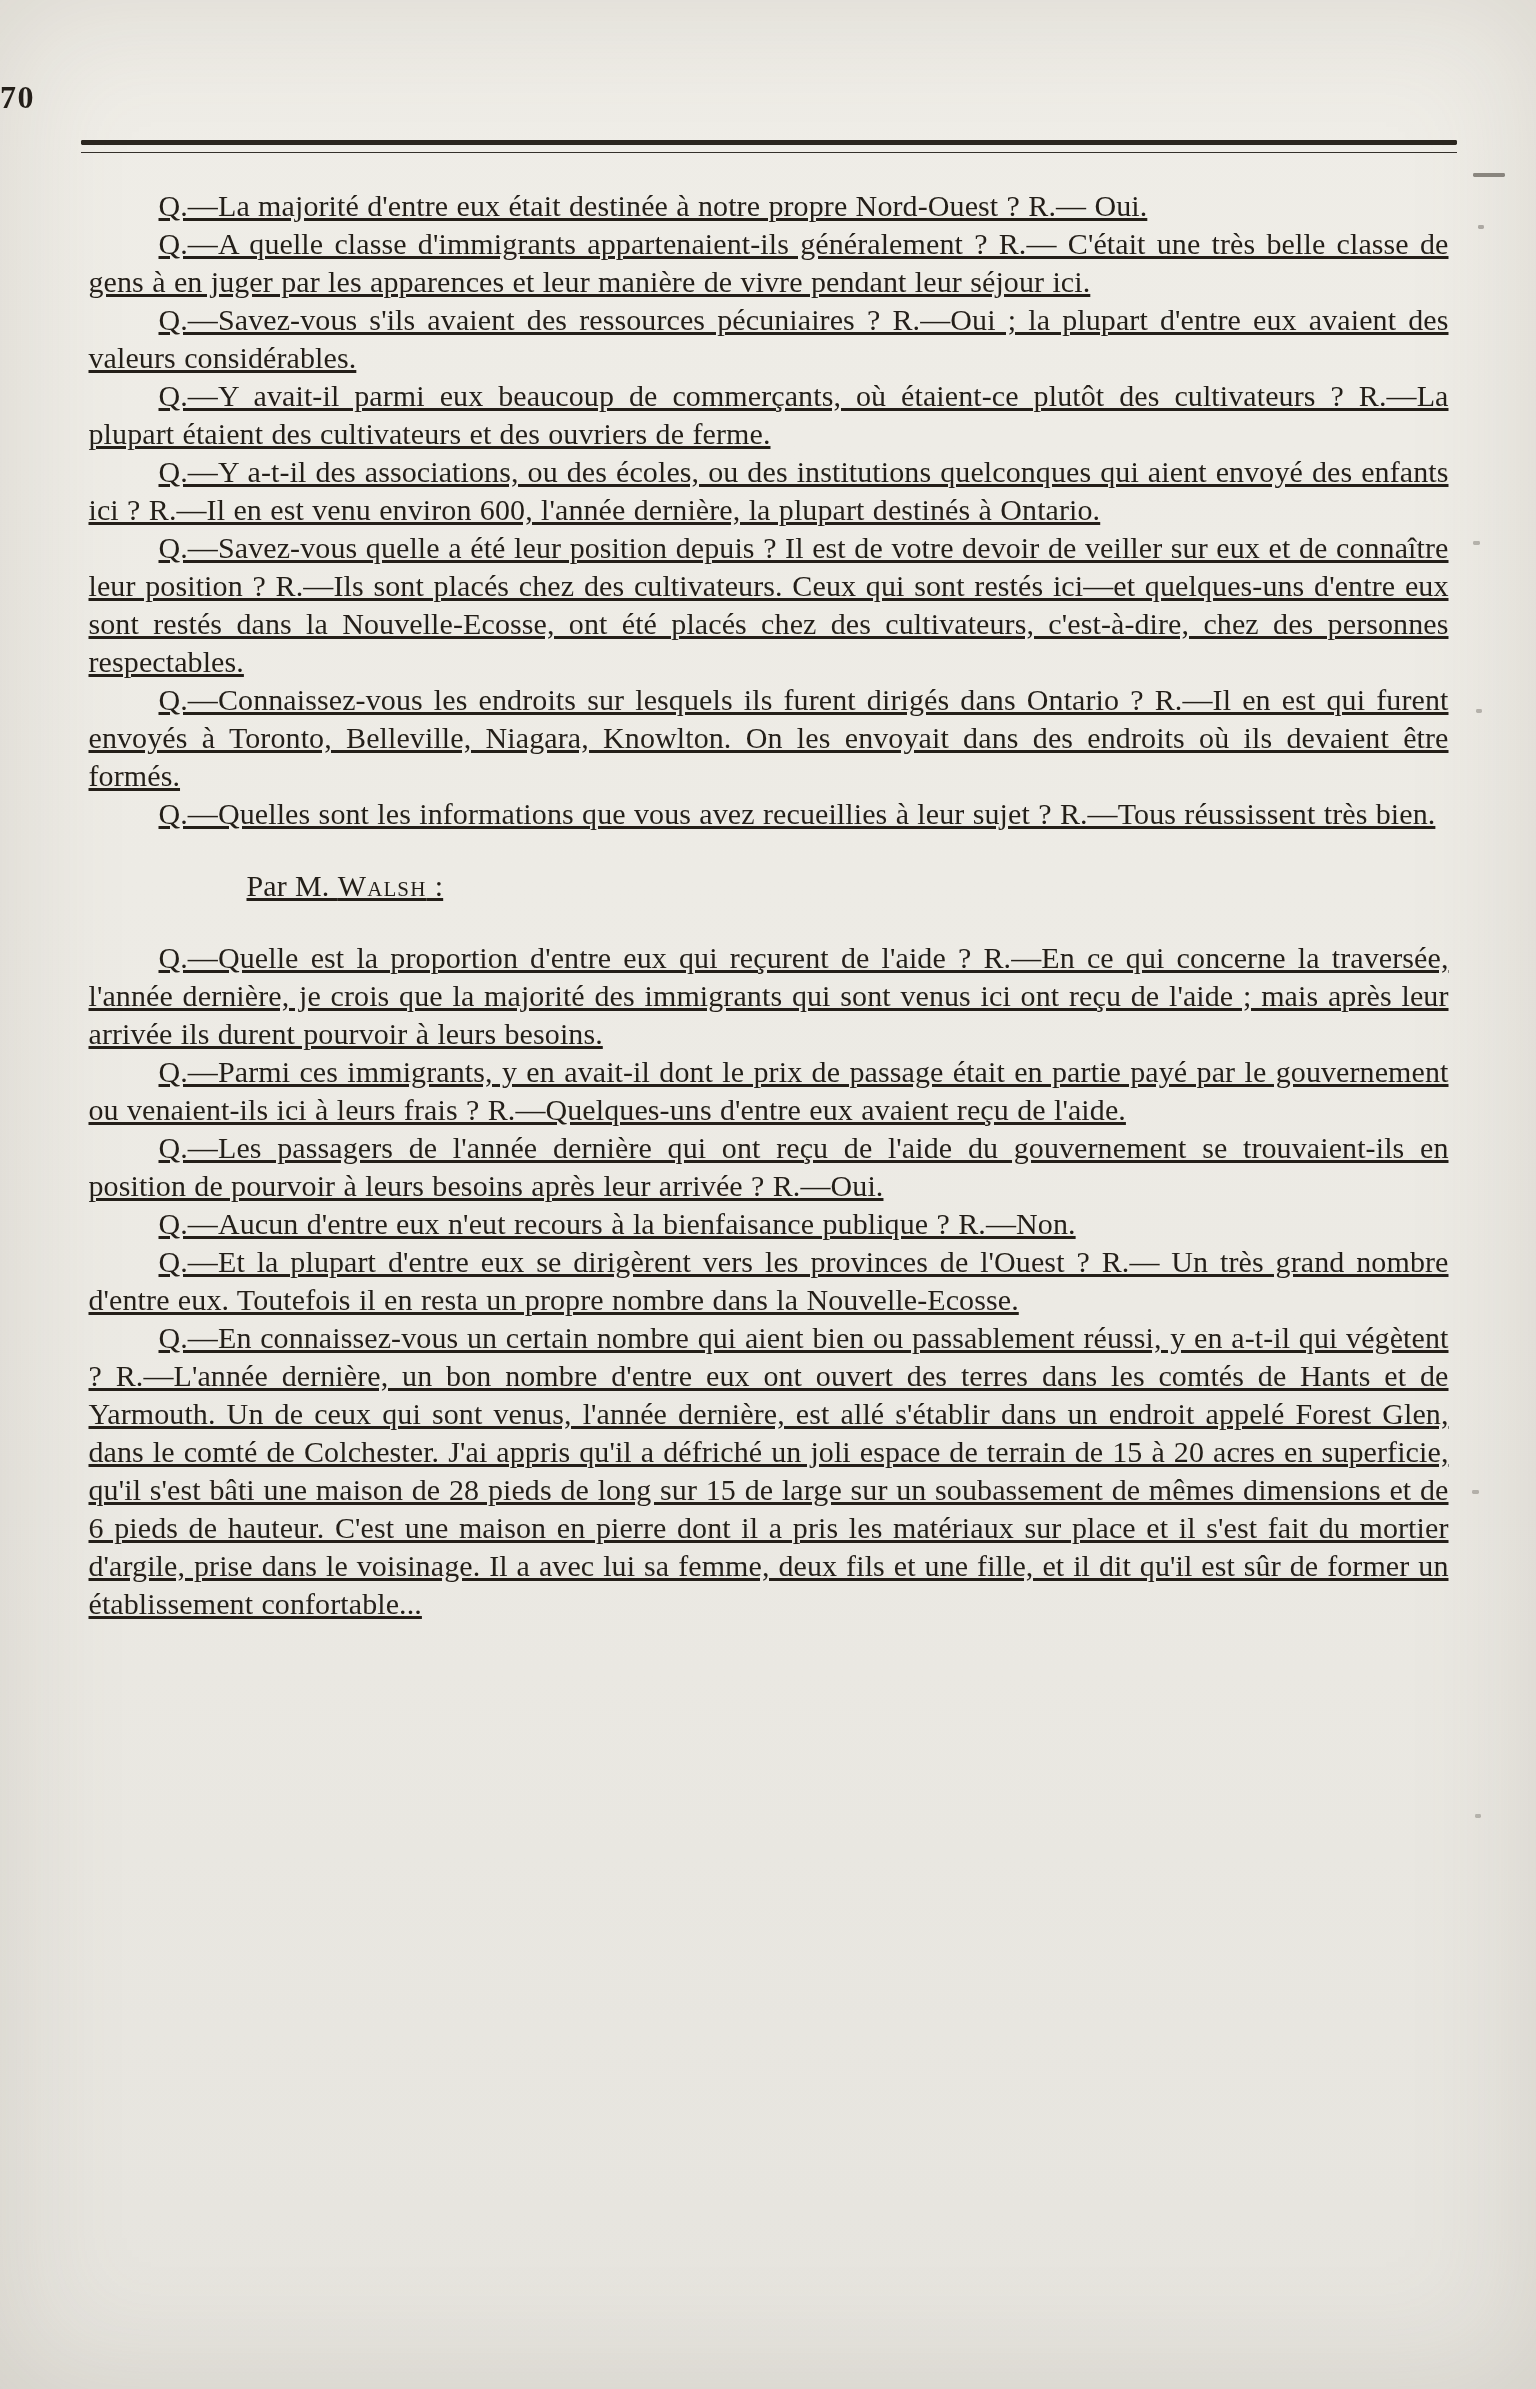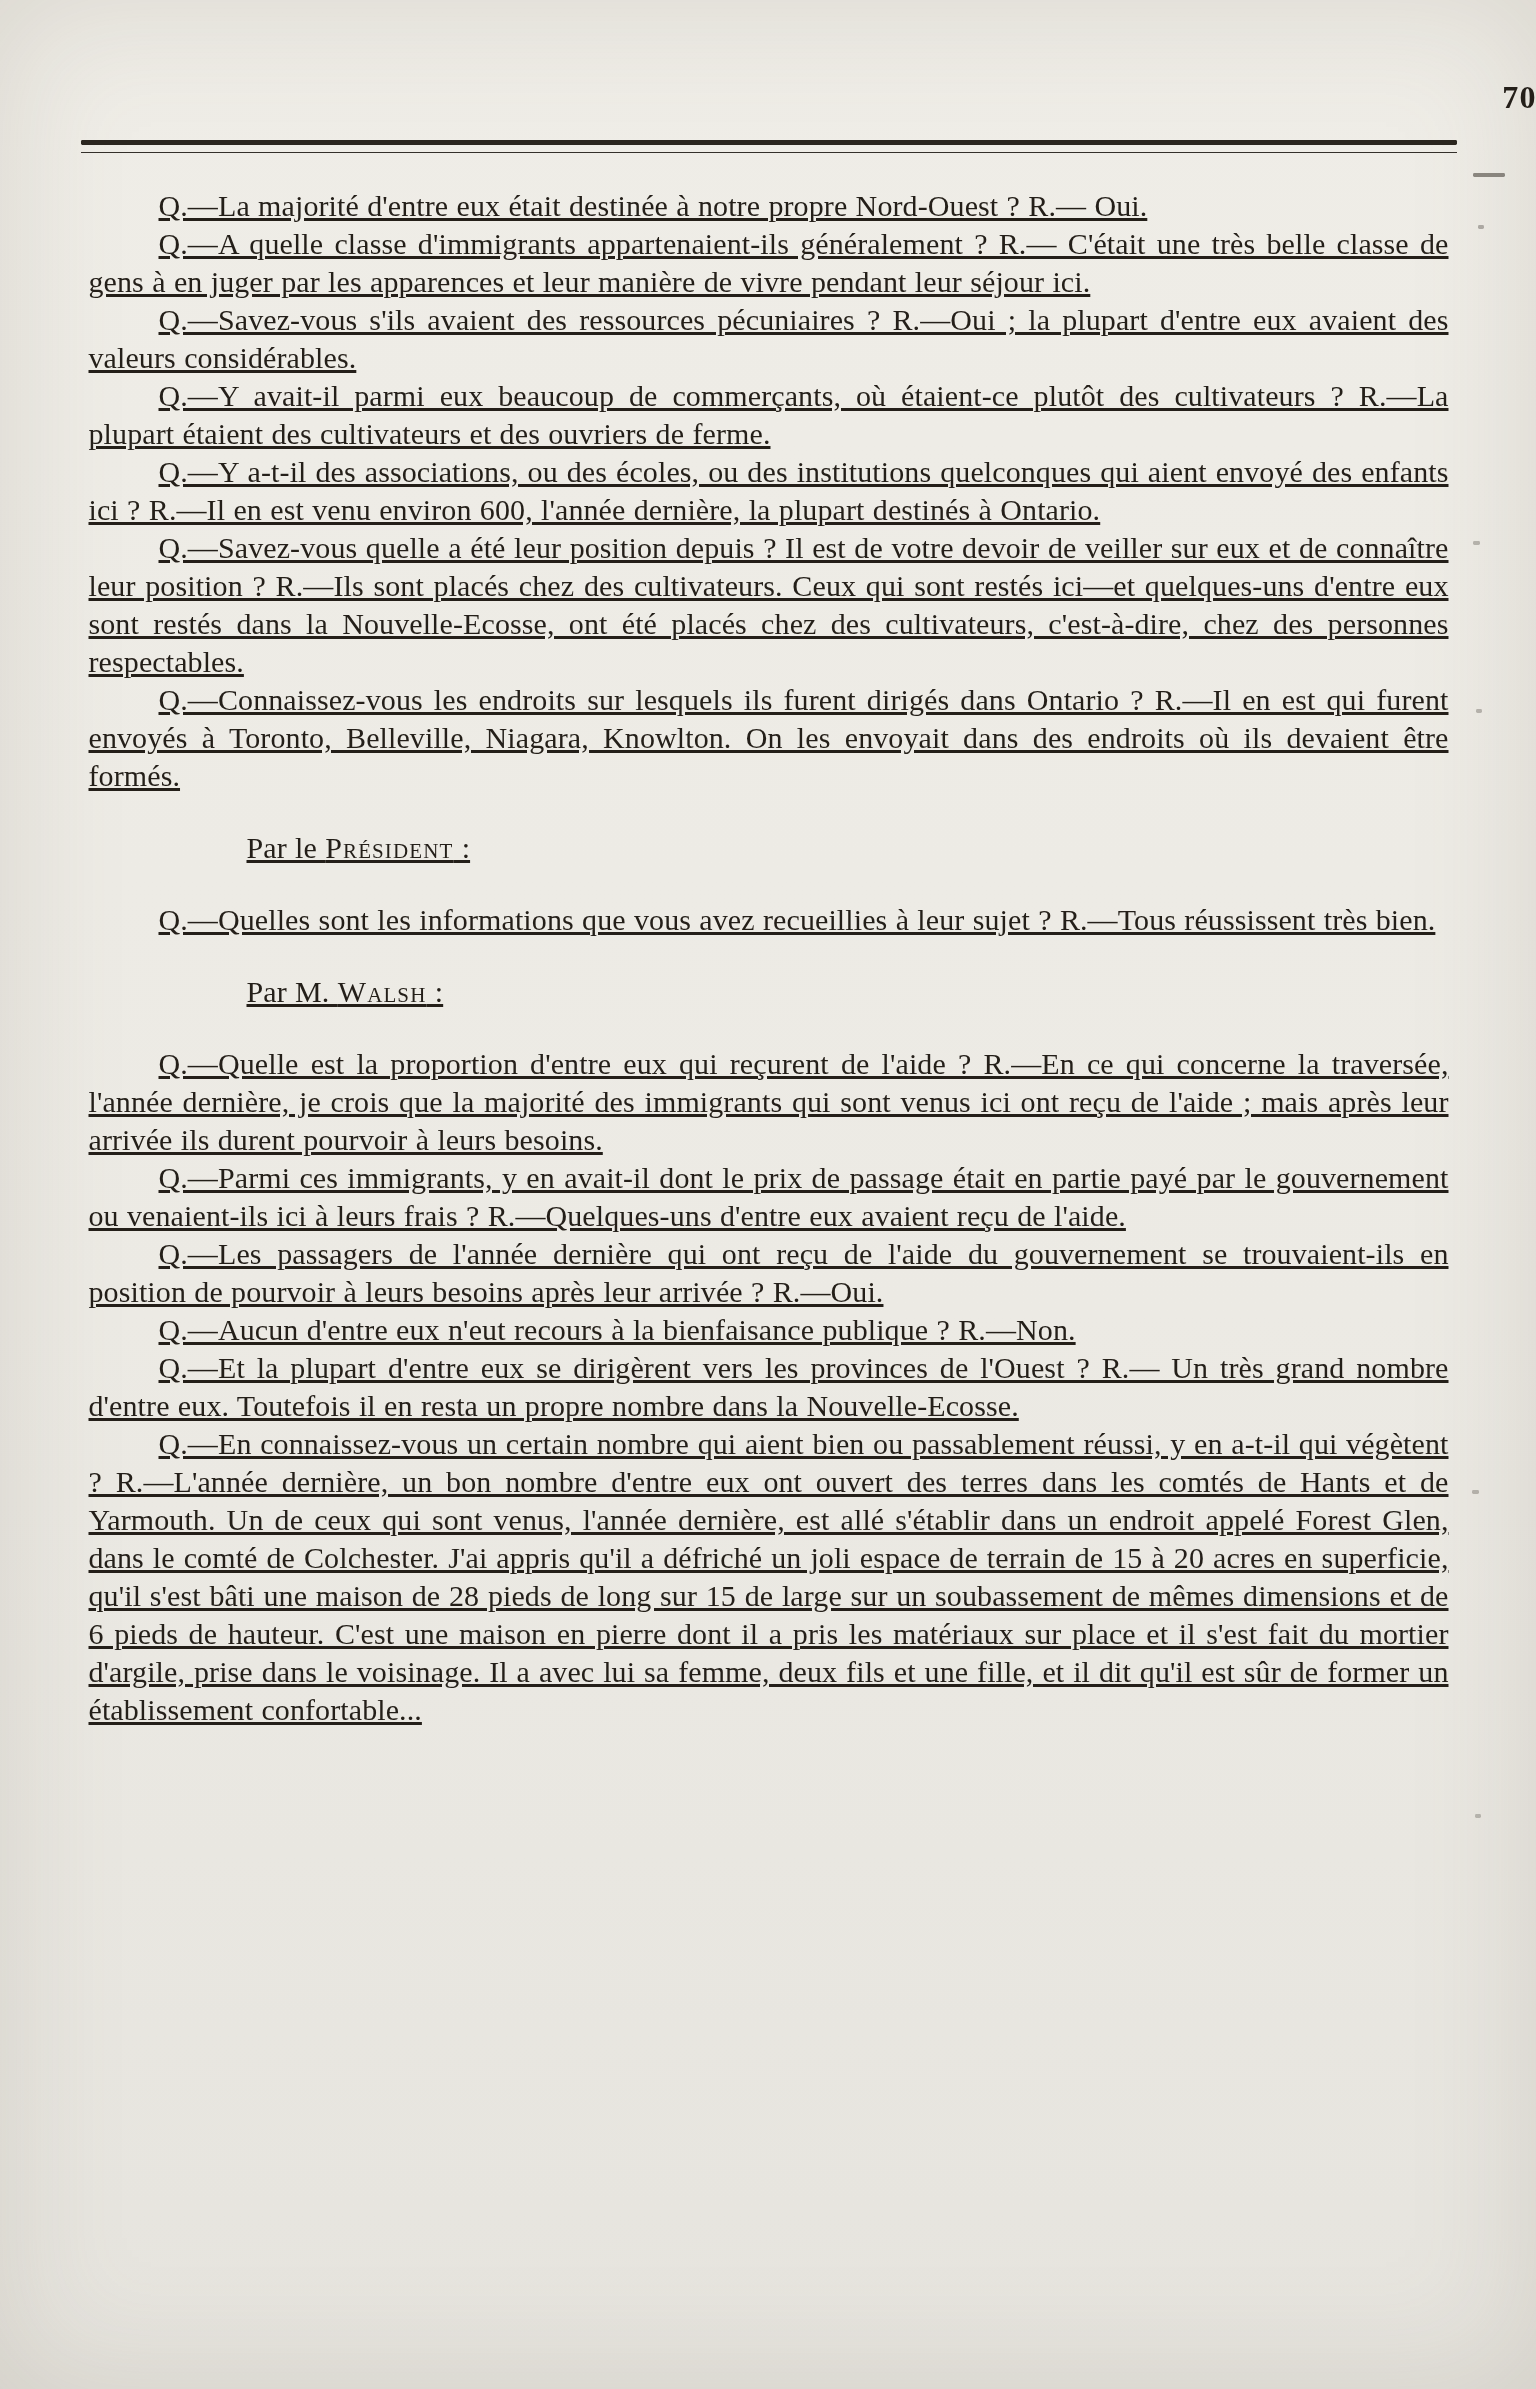--- a/index.html
+++ b/index.html
@@ -15,21 +15,21 @@
     font-family: "Liberation Serif", "DejaVu Serif", serif;
     color: var(--ink, #241f19);
   }
   .page {
     position: absolute;
     inset: 0;
     background: linear-gradient(180deg, #efede7 0%, #eceae4 55%, #e6e4de 100%);
     box-shadow: inset 0 0 127px rgba(120,110,95,0.18);
   }
   .page-number {
-    text-align: right;
+    text-align: left;
     padding-top: 79px;
     font-size: 32px;
     font-weight: 700;
     letter-spacing: 1.4px;
   }
   .rule {
     margin: 24px auto 0 auto;
     width: 1376px;
   }
   .rule-thick {
@@ -92,21 +92,20 @@
 
   <div class="content">
     <p>Q.—La majorité d'entre eux était destinée à notre propre Nord-Ouest ? R.— Oui.</p>
     <p>Q.—A quelle classe d'immigrants appartenaient-ils généralement ? R.— C'était une très belle classe de gens à en juger par les apparences et leur manière de vivre pendant leur séjour ici.</p>
     <p>Q.—Savez-vous s'ils avaient des ressources pécuniaires ? R.—Oui ; la plupart d'entre eux avaient des valeurs considérables.</p>
     <p>Q.—Y avait-il parmi eux beaucoup de commerçants, où étaient-ce plutôt des cultivateurs ? R.—La plupart étaient des cultivateurs et des ouvriers de ferme.</p>
     <p>Q.—Y a-t-il des associations, ou des écoles, ou des institutions quelconques qui aient envoyé des enfants ici ? R.—Il en est venu environ 600, l'année dernière, la plupart destinés à Ontario.</p>
     <p>Q.—Savez-vous quelle a été leur position depuis ? Il est de votre devoir de veiller sur eux et de connaître leur position ? R.—Ils sont placés chez des cultivateurs. Ceux qui sont restés ici—et quelques-uns d'entre eux sont restés dans la Nouvelle-Ecosse, ont été placés chez des cultivateurs, c'est-à-dire, chez des personnes respectables.</p>
     <p>Q.—Connaissez-vous les endroits sur lesquels ils furent dirigés dans Ontario ? R.—Il en est qui furent envoyés à Toronto, Belleville, Niagara, Knowlton. On les envoyait dans des endroits où ils devaient être formés.</p>
 
-    <p class="section-heading"><span>Par le </span><span class="smallcaps">Président</span><span> :</span></p>
 
     <p>Q.—Quelles sont les informations que vous avez recueillies à leur sujet ? R.—Tous réussissent très bien.</p>
 
     <p class="section-heading"><span>Par M. </span><span class="smallcaps">Walsh</span><span> :</span></p>
 
     <p>Q.—Quelle est la proportion d'entre eux qui reçurent de l'aide ? R.—En ce qui concerne la traversée, l'année dernière, je crois que la majorité des immigrants qui sont venus ici ont reçu de l'aide ; mais après leur arrivée ils durent pourvoir à leurs besoins.</p>
     <p>Q.—Parmi ces immigrants, y en avait-il dont le prix de passage était en partie payé par le gouvernement ou venaient-ils ici à leurs frais ? R.—Quelques-uns d'entre eux avaient reçu de l'aide.</p>
     <p>Q.—Les passagers de l'année dernière qui ont reçu de l'aide du gouvernement se trouvaient-ils en position de pourvoir à leurs besoins après leur arrivée ? R.—Oui.</p>
     <p>Q.—Aucun d'entre eux n'eut recours à la bienfaisance publique ? R.—Non.</p>
     <p>Q.—Et la plupart d'entre eux se dirigèrent vers les provinces de l'Ouest ? R.— Un très grand nombre d'entre eux. Toutefois il en resta un propre nombre dans la Nouvelle-Ecosse.</p>

